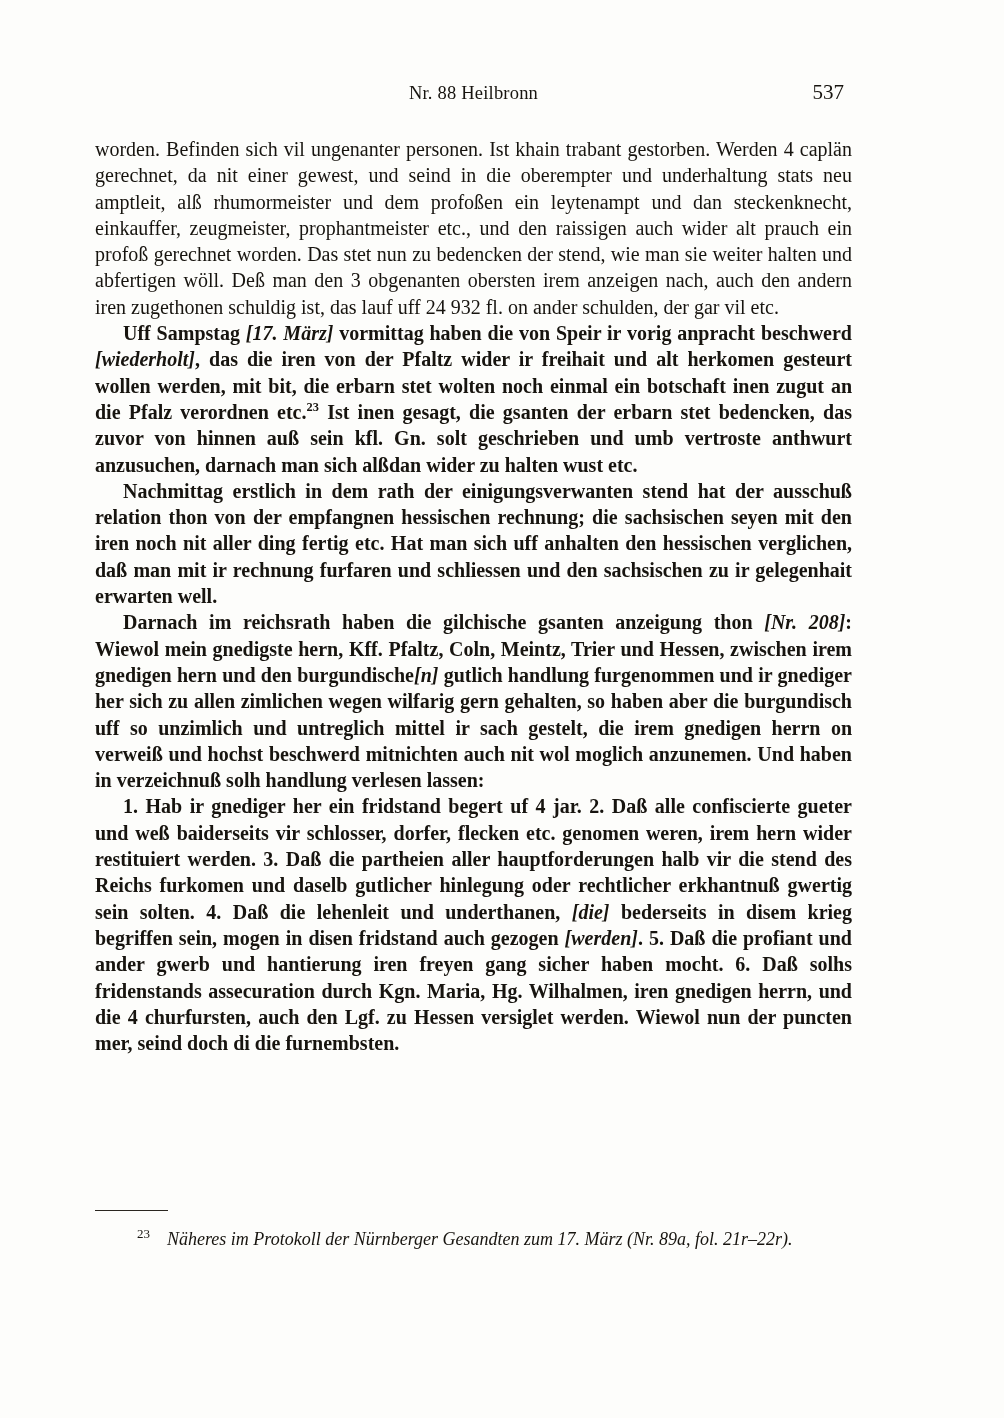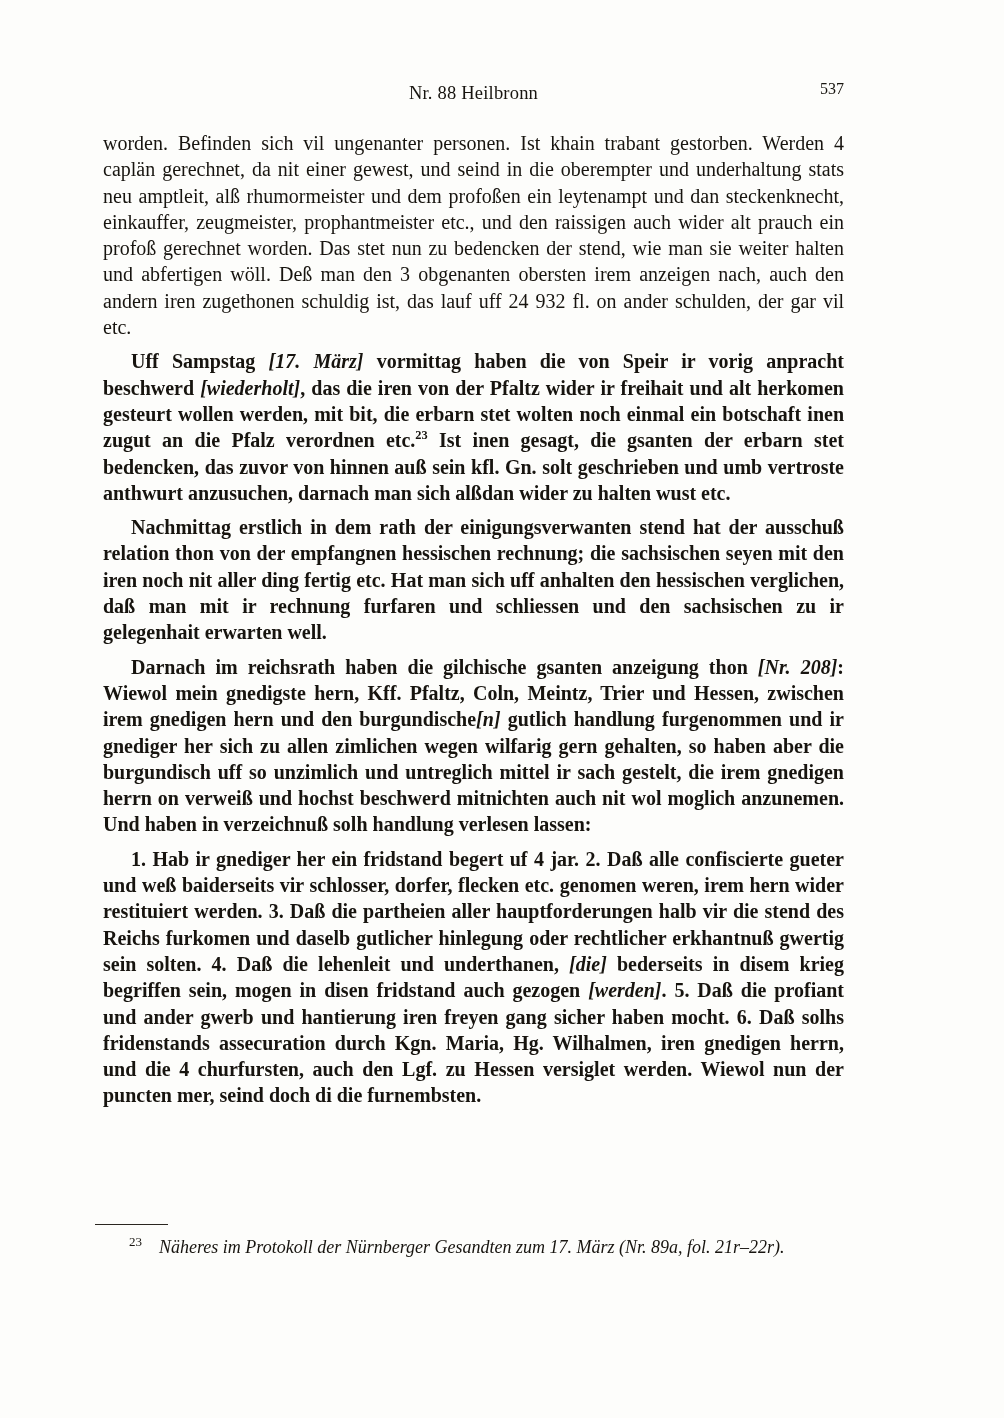--- a/index.html
+++ b/index.html
@@ -18,43 +18,43 @@
     box-sizing: border-box;
     padding: 80px 152px 0 95px;
     display: flex;
     flex-direction: column;
     overflow: hidden;
   }
   
   .running-head {
     position: relative;
     height: 28px;
-    margin-bottom: 14px;
+    margin-bottom: 28px;
   }
   .head-title {
     display: block;
     text-align: center;
     font-size: 18.5px;
     letter-spacing: 0.2px;
     padding-top: 3px;
   }
   .head-page {
     position: absolute;
     right: 8px;
     top: 0;
-    font-size: 16px;
+    font-size: 21px;
   }
   
   .body-text {
     font-size: 20px;
     line-height: 26.3px;
     text-align: justify;
   }
   .para {
-    margin: 8px;
+    margin: 0;
   }
   .para.indent {
     text-indent: 28px;
     font-weight: bold;
   }
   .it {
     font-style: italic;
   }
   .sup {
     font-size: 0.62em;
@@ -67,21 +67,21 @@
     margin-top: auto;
     padding-bottom: 150px;
   }
   .fn-rule {
     width: 73px;
     height: 0;
     border-top: 1.6px solid #2a2620;
     margin: 0 0 10px 0;
   }
   .footnote {
-    margin: 8px;
+    margin: 16px;
     font-size: 18px;
     line-height: 25px;
     text-align: justify;
     text-indent: 26px;
   }
   .fn-marker {
     font-style: normal;
     font-size: 13px;
     vertical-align: super;
     line-height: 0;

